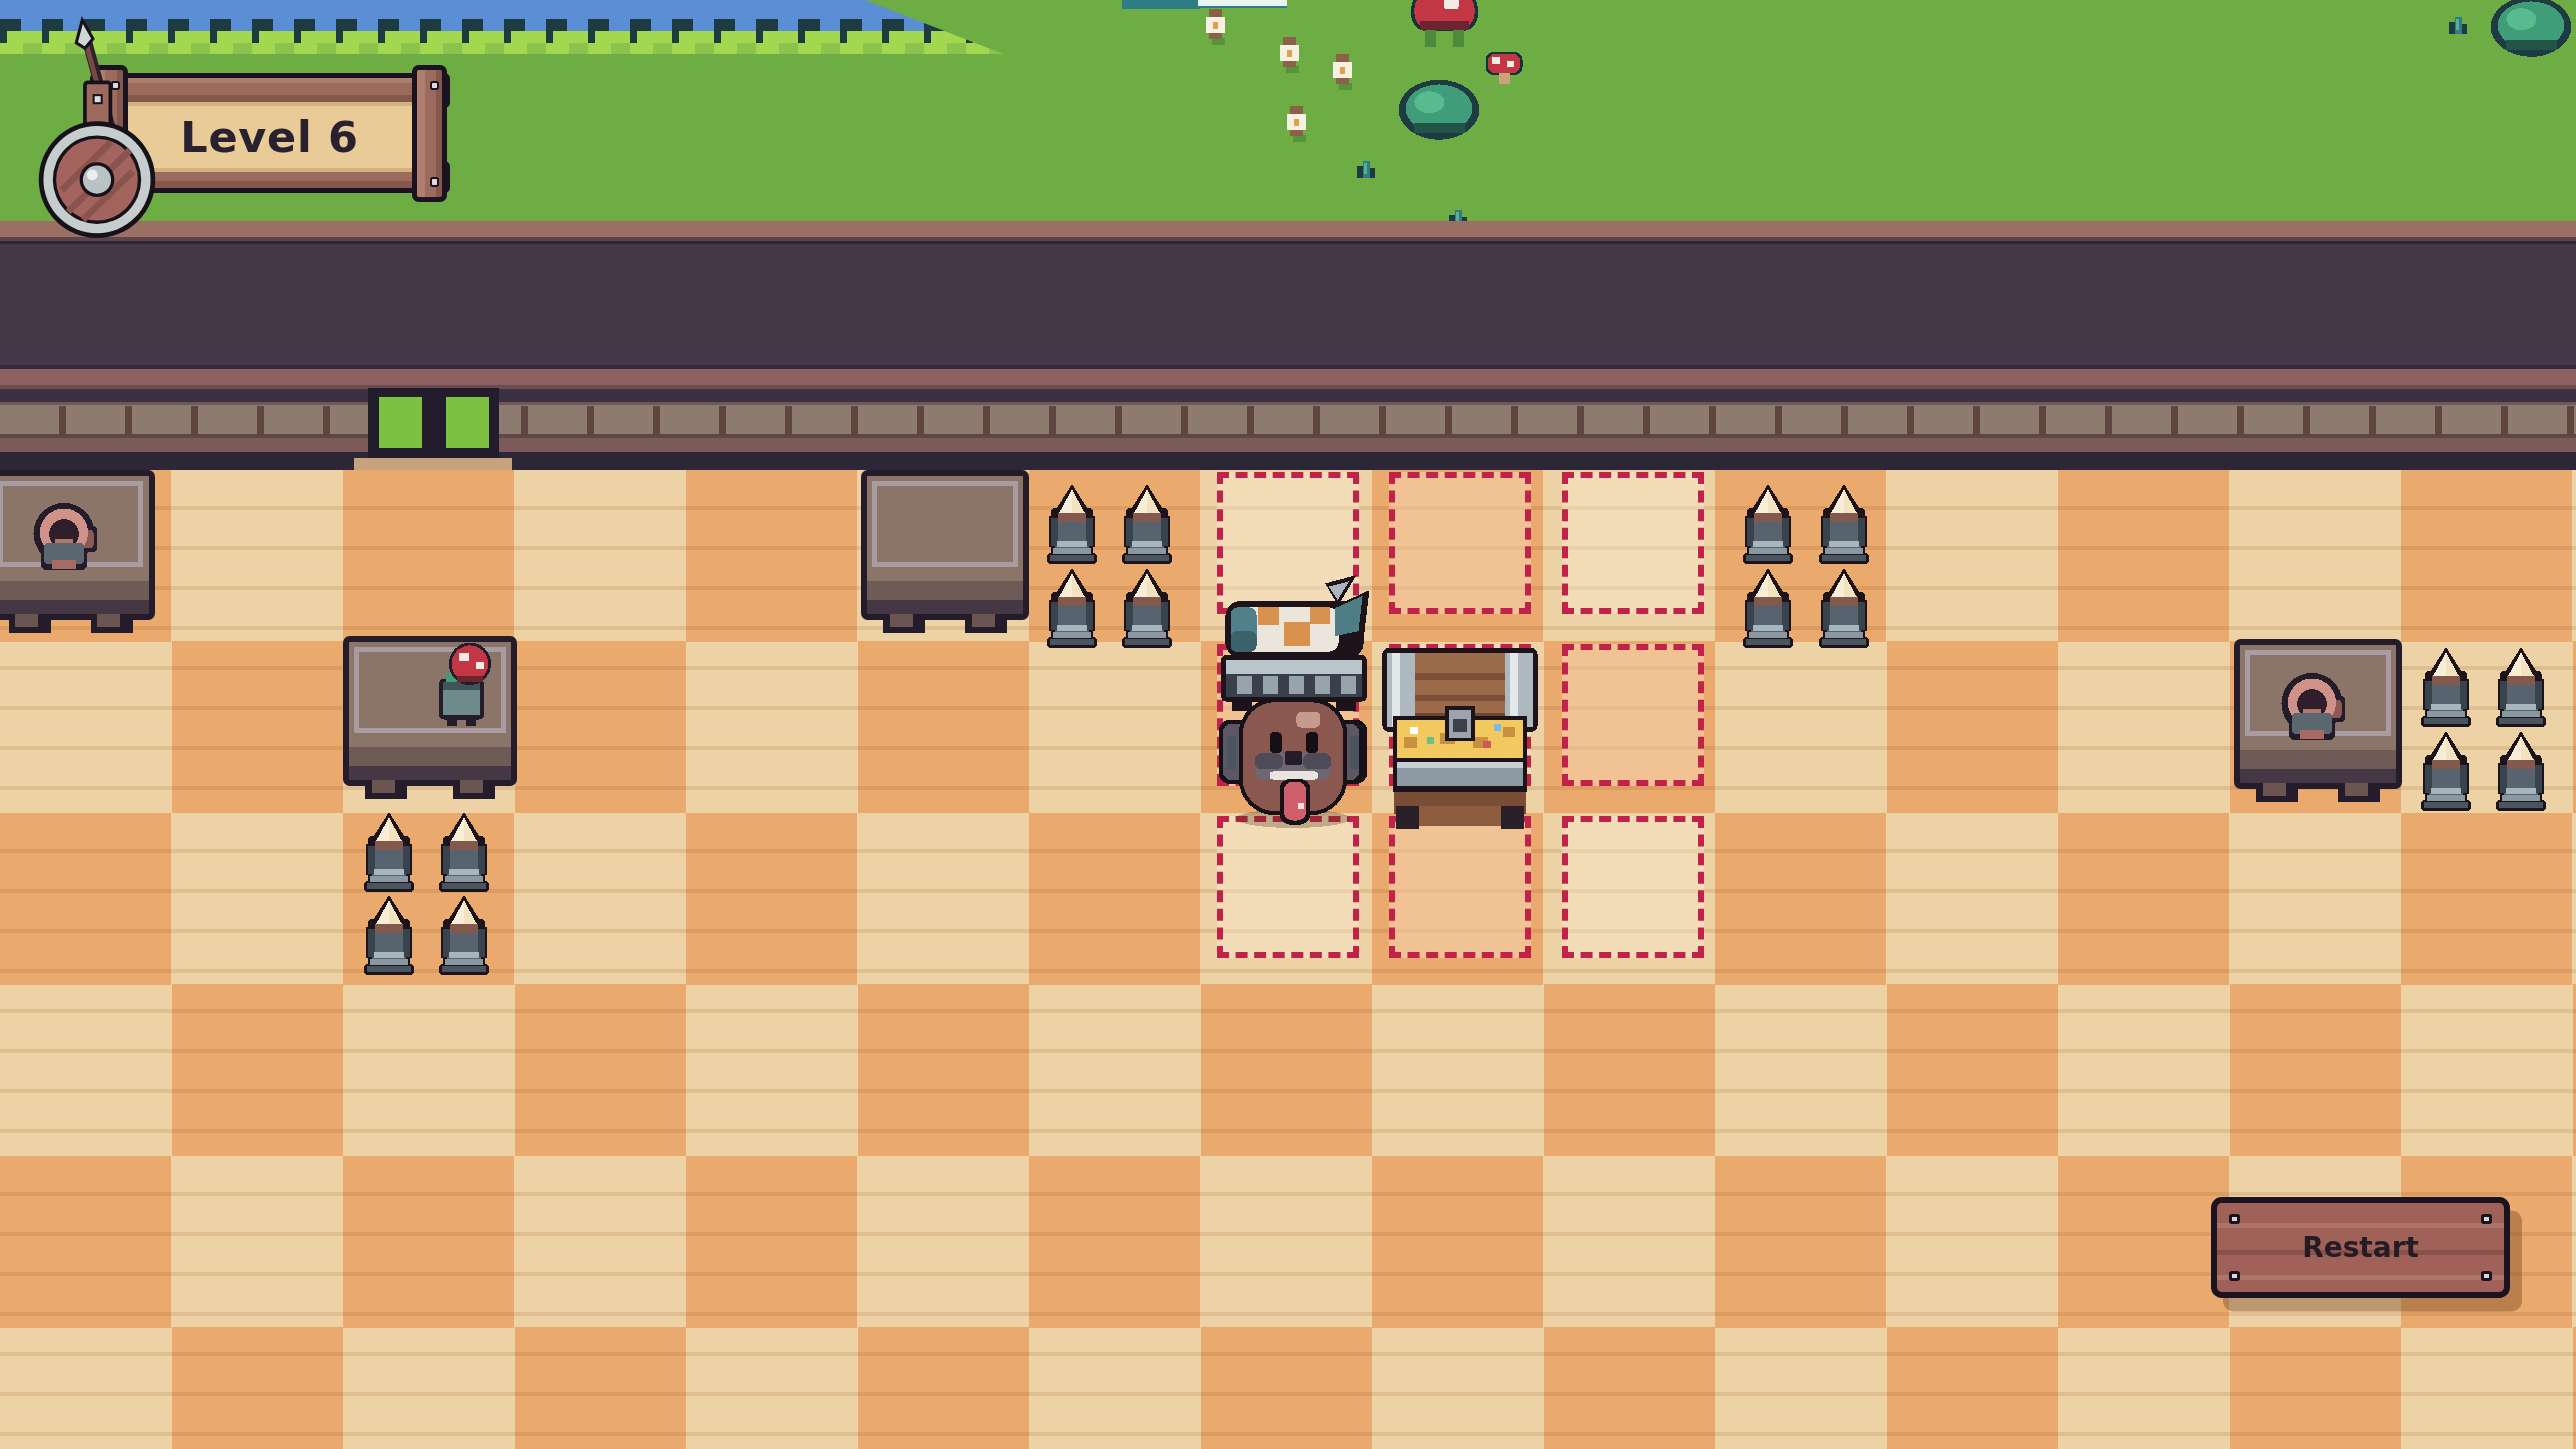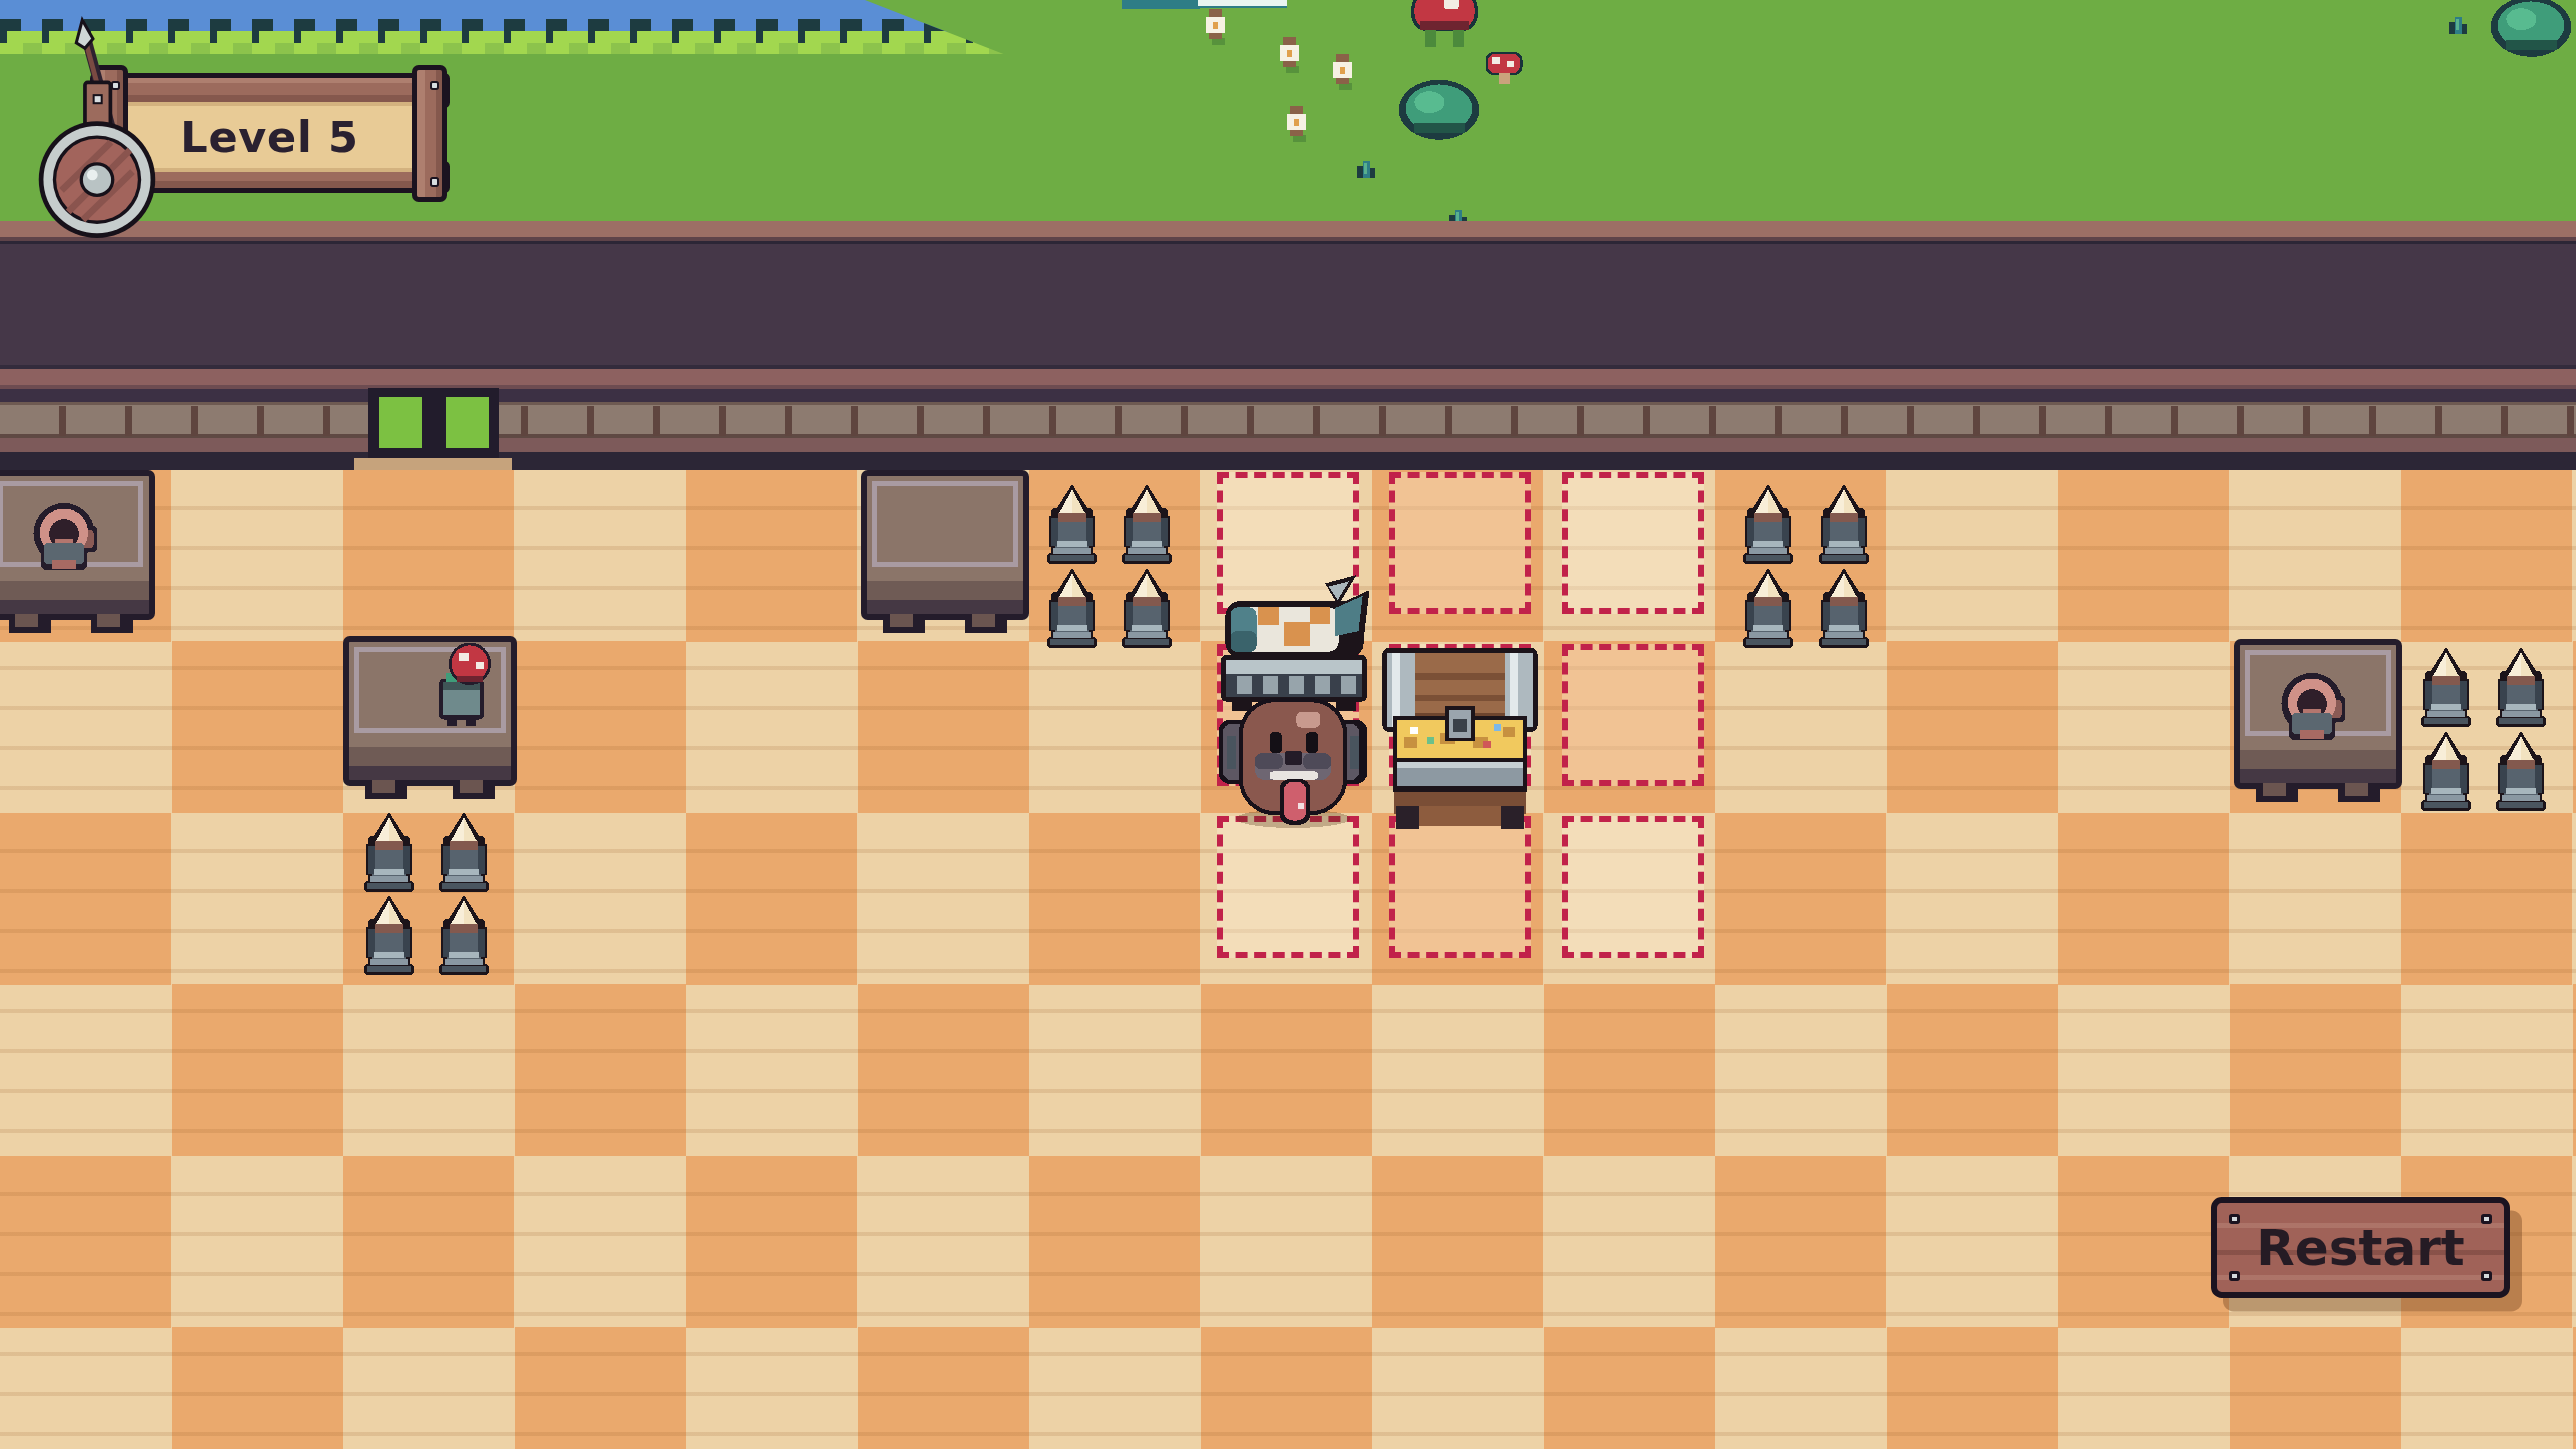--- a/index.html
+++ b/index.html
@@ -80,21 +80,21 @@
   .emblem{left:20px;top:12px;width:154px;height:228px;}
   .emblem svg{left:0;top:0;width:100%;height:100%;}
 
   
   .wood-btn{left:2211px;width:299px;height:101px;border:6.7px solid var(--outline);border-radius:10.7px;
     background:
       repeating-linear-gradient(180deg,transparent 0 20px,rgba(255,226,205,.14) 20px 25.5px,transparent 25.5px 47px,rgba(30,5,5,.18) 47px 52px),
       var(--buttonWood);
     box-shadow:12px 13.4px 0 rgba(112,66,30,.40);
     display:flex;align-items:center;justify-content:center;cursor:pointer;}
-  .wood-btn span{position:static;font-size:50px;font-weight:bold;color:#251b24;}
+  .wood-btn span{position:static;font-size:28px;font-weight:bold;color:#251b24;}
   .wood-btn .rivet{width:10.7px;height:10.7px;background:var(--rivet);border:3.4px solid var(--outline);border-radius:2.7px;}
   .rivet.tl{left:12px;top:10.7px;} .rivet.tr{right:12px;top:10.7px;}
   .rivet.bl{left:12px;bottom:10.7px;} .rivet.br{right:12px;bottom:10.7px;}
   #restart-btn{top:1197px;} #undo-btn{top:1305px;}
 
   
   .daisy{width:29.5px;height:39px;} .sprout{width:23px;height:23px;}
   .bush{width:82px;height:58px;}
   .shroom-big{left:1409px;top:-8px;width:71px;height:60px;}
   .shroom-small{left:1484px;top:51px;width:40px;height:36px;}
@@ -709,21 +709,21 @@
       <rect x="6.4" y="27.4" width="12.2" height="3" fill="#8d5c3e"></rect>
       <rect x="2.8" y="27.4" width="3.6" height="3.4" fill="#2a2029"></rect>
       <rect x="18.6" y="27.4" width="3.6" height="3.4" fill="#2a2029"></rect>
     </svg>
   </div>
 
   <div class="sign">
     <div class="rail top"></div>
     <div class="rail bottom"></div>
     <div class="panel">
-      <span>Level 5</span>
+      <span>Level 6</span>
     </div>
     <div class="post left">
       <div class="screw" style="top:10.7px;"></div>
       <div class="screw" style="bottom:10.7px;"></div>
     </div>
     <div class="post right">
       <div class="screw" style="top:10.7px;"></div>
       <div class="screw" style="bottom:10.7px;"></div>
     </div>
   </div>

